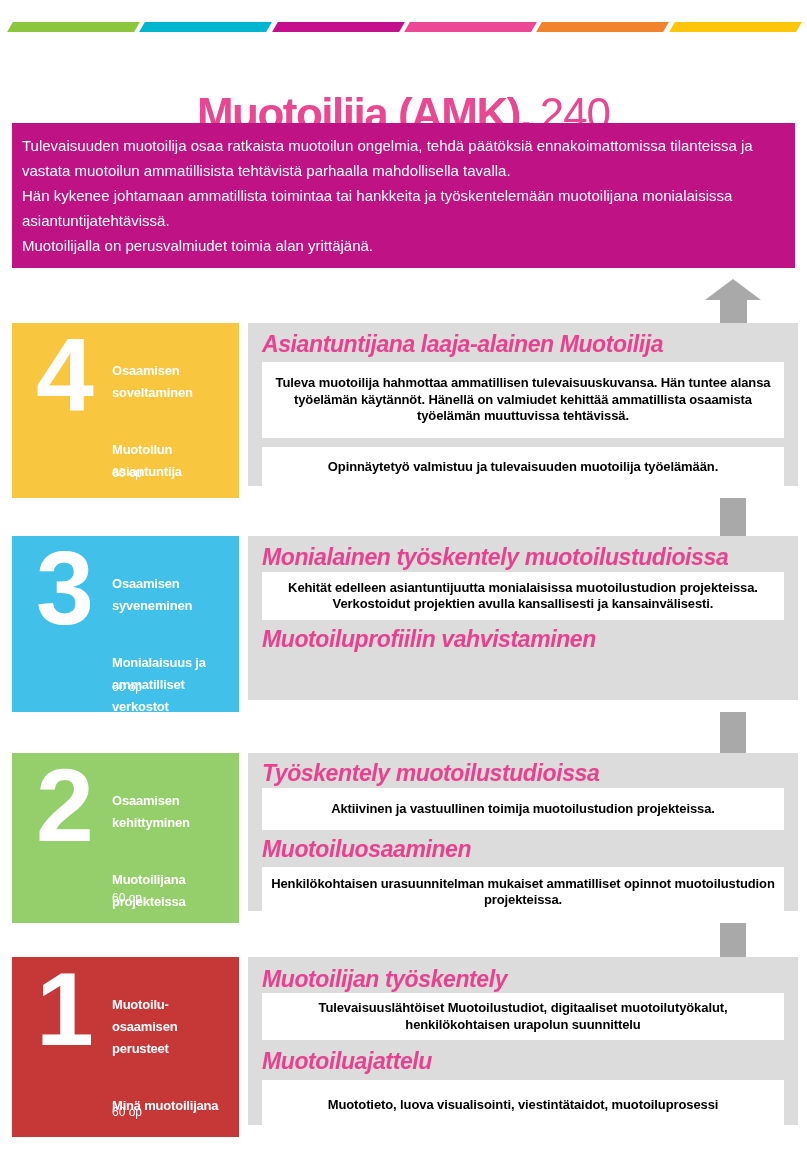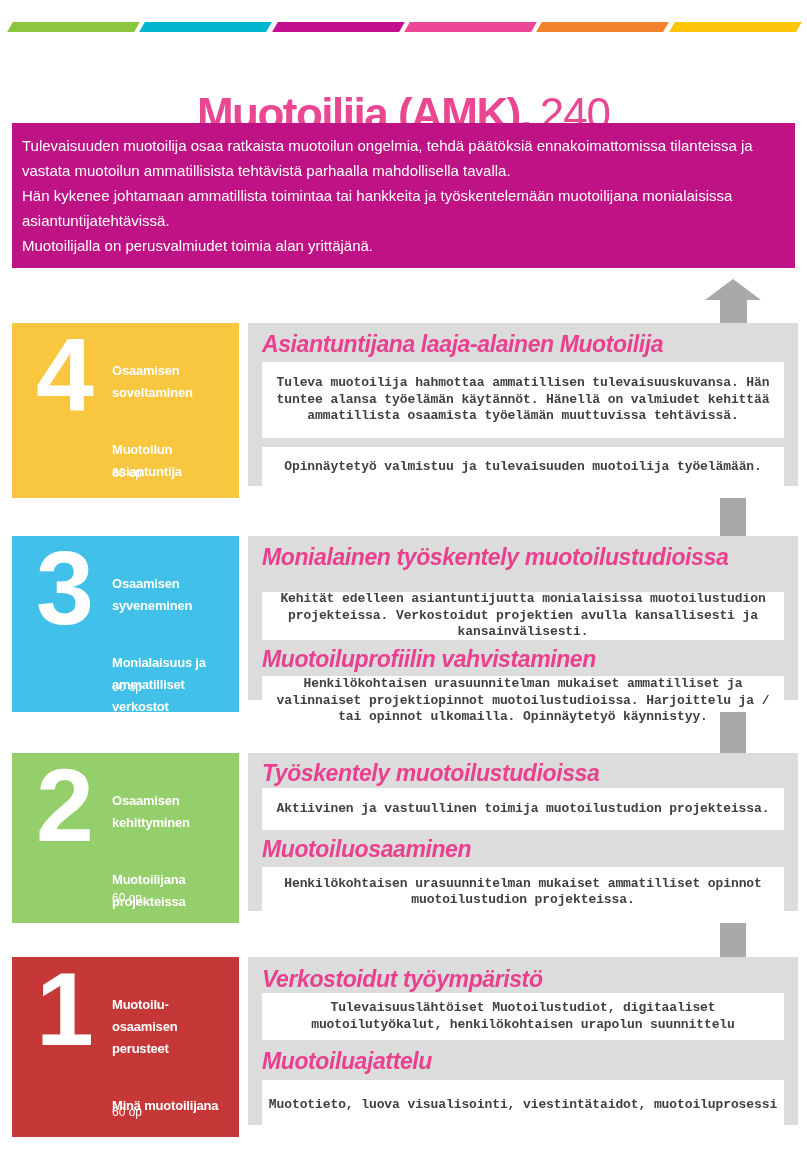--- a/index.html
+++ b/index.html
@@ -30,22 +30,22 @@
   .lt{position:absolute;left:100px;top:15px;right:2px;font-weight:bold;font-size:13px;
       line-height:22px;white-space:pre-line;letter-spacing:-0.2px;}
   .lt p{margin:0;}
   .lt p + p{margin-top:13px;}
   .credits{position:absolute;left:100px;bottom:18px;font-size:12px;font-weight:normal;}
 
   .panel{position:absolute;left:236px;top:0;bottom:12px;width:550px;background:#dcdcdc;}
   .panel h3{margin:0 14px;color:#e9418f;font-size:23px;line-height:26px;font-style:italic;
             font-weight:bold;letter-spacing:-0.4px;}
   .wbox{margin:0 14px;background:#fff;display:flex;align-items:center;justify-content:center;
-        text-align:center;color:#404040;font-weight:bold;font-size:13px;line-height:16.5px;
-        letter-spacing:-0.1px;padding:0 6px;box-sizing:border-box;font-family:Liberation Mono, monospace;}
+        text-align:center;color:#000000;font-weight:bold;font-size:13px;line-height:16.5px;
+        letter-spacing:-0.1px;padding:0 6px;box-sizing:border-box;}
   .wbox p{margin:0;}
 
   
   .conn{position:absolute;left:720px;width:26px;background:#a9a9a9;}
   .arrow-head{position:absolute;left:705px;top:279px;width:0;height:0;
               border-left:28px solid transparent;border-right:28px solid transparent;
               border-bottom:21px solid #a9a9a9;}
   .arrow-stem{position:absolute;left:720px;top:299px;width:27px;height:24px;background:#a9a9a9;}
 </style>
 </head>
@@ -104,27 +104,24 @@
         <p>Osaamisen
 syveneminen</p>
         <p>Monialaisuus ja
 ammatilliset
 verkostot</p>
       </div>
       <div class="credits">60 op</div>
     </div>
     <div class="panel">
       <h3 style="margin-top:8px;">Monialainen työskentely muotoilustudioissa</h3>
-      <div class="wbox" style="margin-top:22px;height:48px;">
+      <div class="wbox" style="margin-top:2px;height:48px;">
         <p>Kehität edelleen asiantuntijuutta monialaisissa muotoilustudion projekteissa. Verkostoidut projektien avulla kansallisesti ja kansainvälisesti.</p>
       </div>
       <h3 style="margin-top:6px;">Muotoiluprofiilin vahvistaminen</h3>
-      <div class="wbox" style="margin-top:4px;height:50px;">
-        <p>Henkilökohtaisen urasuunnitelman mukaiset ammatilliset ja valinnaiset projektiopinnot muotoilustudioissa. Harjoittelu ja / tai opinnot ulkomailla. Opinnäytetyö käynnistyy.</p>
-      </div>
     </div>
   </div>
 
   <div class="conn" style="top:712px;height:41px;"></div>
 
   <div class="row" style="top:753px;height:170px;">
     <div class="level lv2">
       <div class="num">2</div>
       <div class="lt">
         <p>Osaamisen
@@ -153,21 +150,21 @@
       <div class="num">1</div>
       <div class="lt">
         <p>Muotoilu-
 osaamisen
 perusteet</p>
         <p style="white-space:nowrap;">Minä muotoilijana</p>
       </div>
       <div class="credits">60 op</div>
     </div>
     <div class="panel">
-      <h3 style="margin-top:9px;">Verkostoidut työympäristö</h3>
+      <h3 style="margin-top:9px;">Muotoilijan työskentely</h3>
       <div class="wbox" style="margin-top:1px;height:47px;">
         <p>Tulevaisuuslähtöiset Muotoilustudiot, digitaaliset muotoilutyökalut, henkilökohtaisen urapolun suunnittelu</p>
       </div>
       <h3 style="margin-top:8px;">Muotoiluajattelu</h3>
       <div class="wbox" style="margin-top:6px;height:50px;">
         <p>Muototieto, luova visualisointi, viestintätaidot, muotoiluprosessi</p>
       </div>
     </div>
   </div>
 

